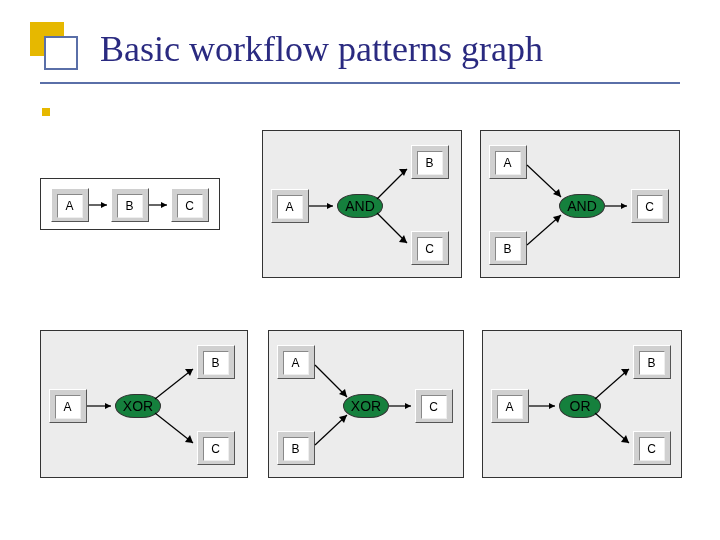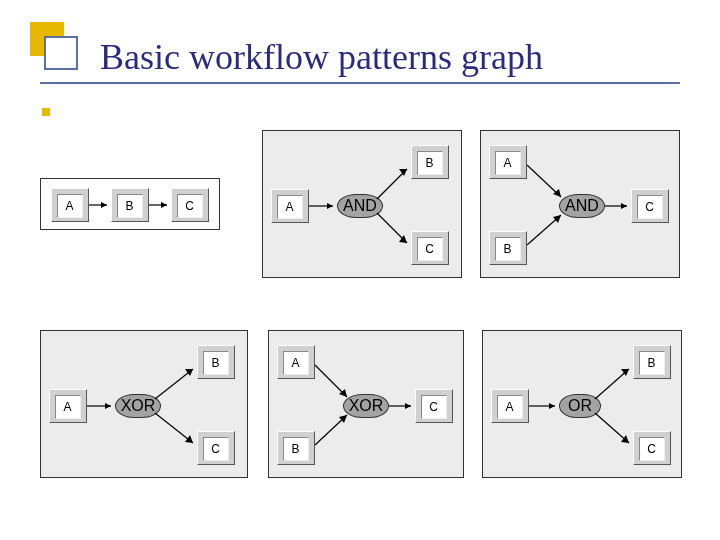--- a/index.html
+++ b/index.html
@@ -36,21 +36,21 @@
     left: 44px;
     top: 36px;
     width: 34px;
     height: 34px;
     border: 2px solid #5a6fa8;
     box-sizing: border-box;
   }
   .title-text {
     position: absolute;
     left: 100px;
-    top: 36px;
+    top: 28px;
     font-size: 36px;
     color: #2a2a80;
   }
   .title-rule {
     position: absolute;
     left: 40px;
     top: 82px;
     width: 640px;
     height: 2px;
     background: #5a6fa8;
@@ -110,23 +110,23 @@
     display: flex;
     align-items: center;
     justify-content: center;
     letter-spacing: 1px;
   }
 
   .op {
     position: absolute;
     border: 1px solid #333;
     border-radius: 50% / 60%;
-    background: #a3a3a3;
+    background: #15803d;
     font-family: Arial, Helvetica, sans-serif;
-    font-size: 16px;
+    font-size: 14px;
     color: #000;
     display: flex;
     align-items: center;
     justify-content: center;
     box-sizing: border-box;
   }
 
   .arrow {
     position: absolute;
     overflow: visible;

